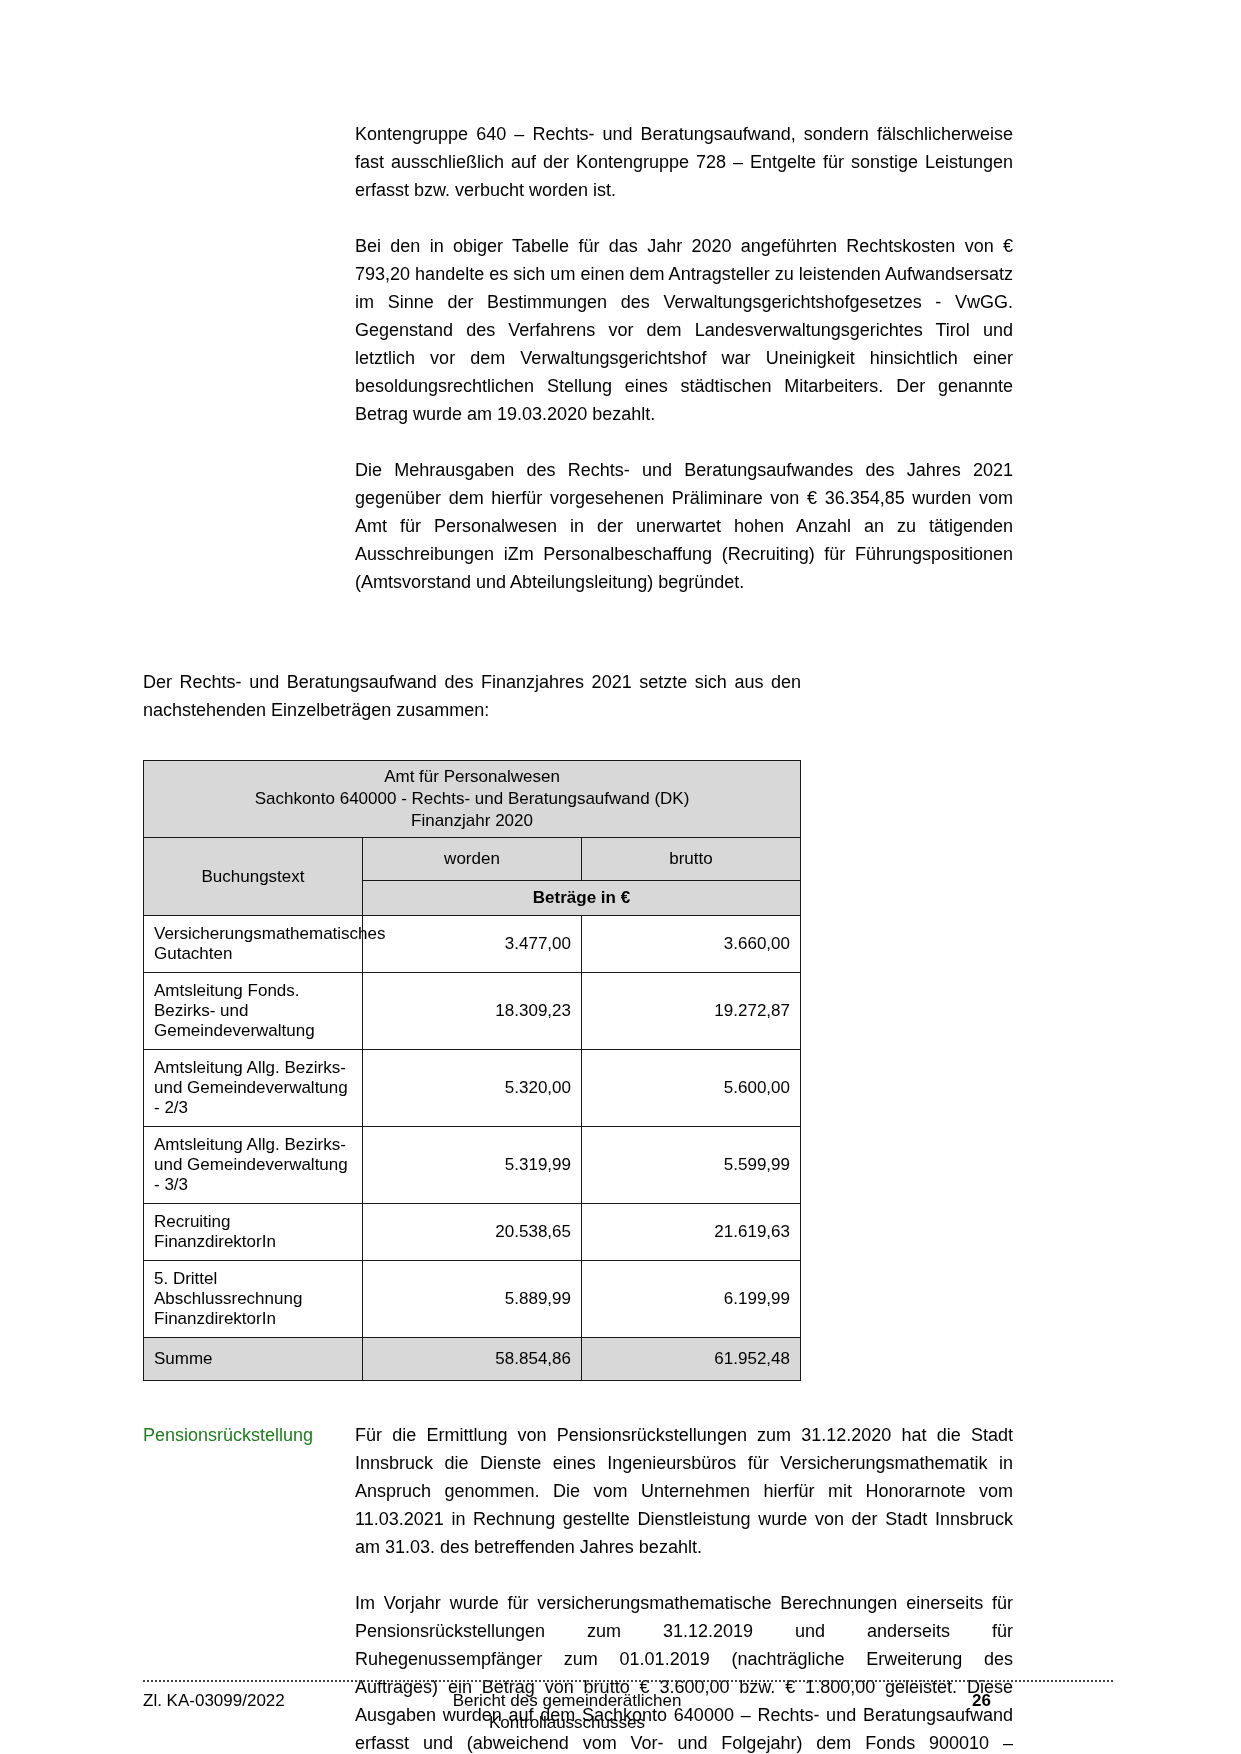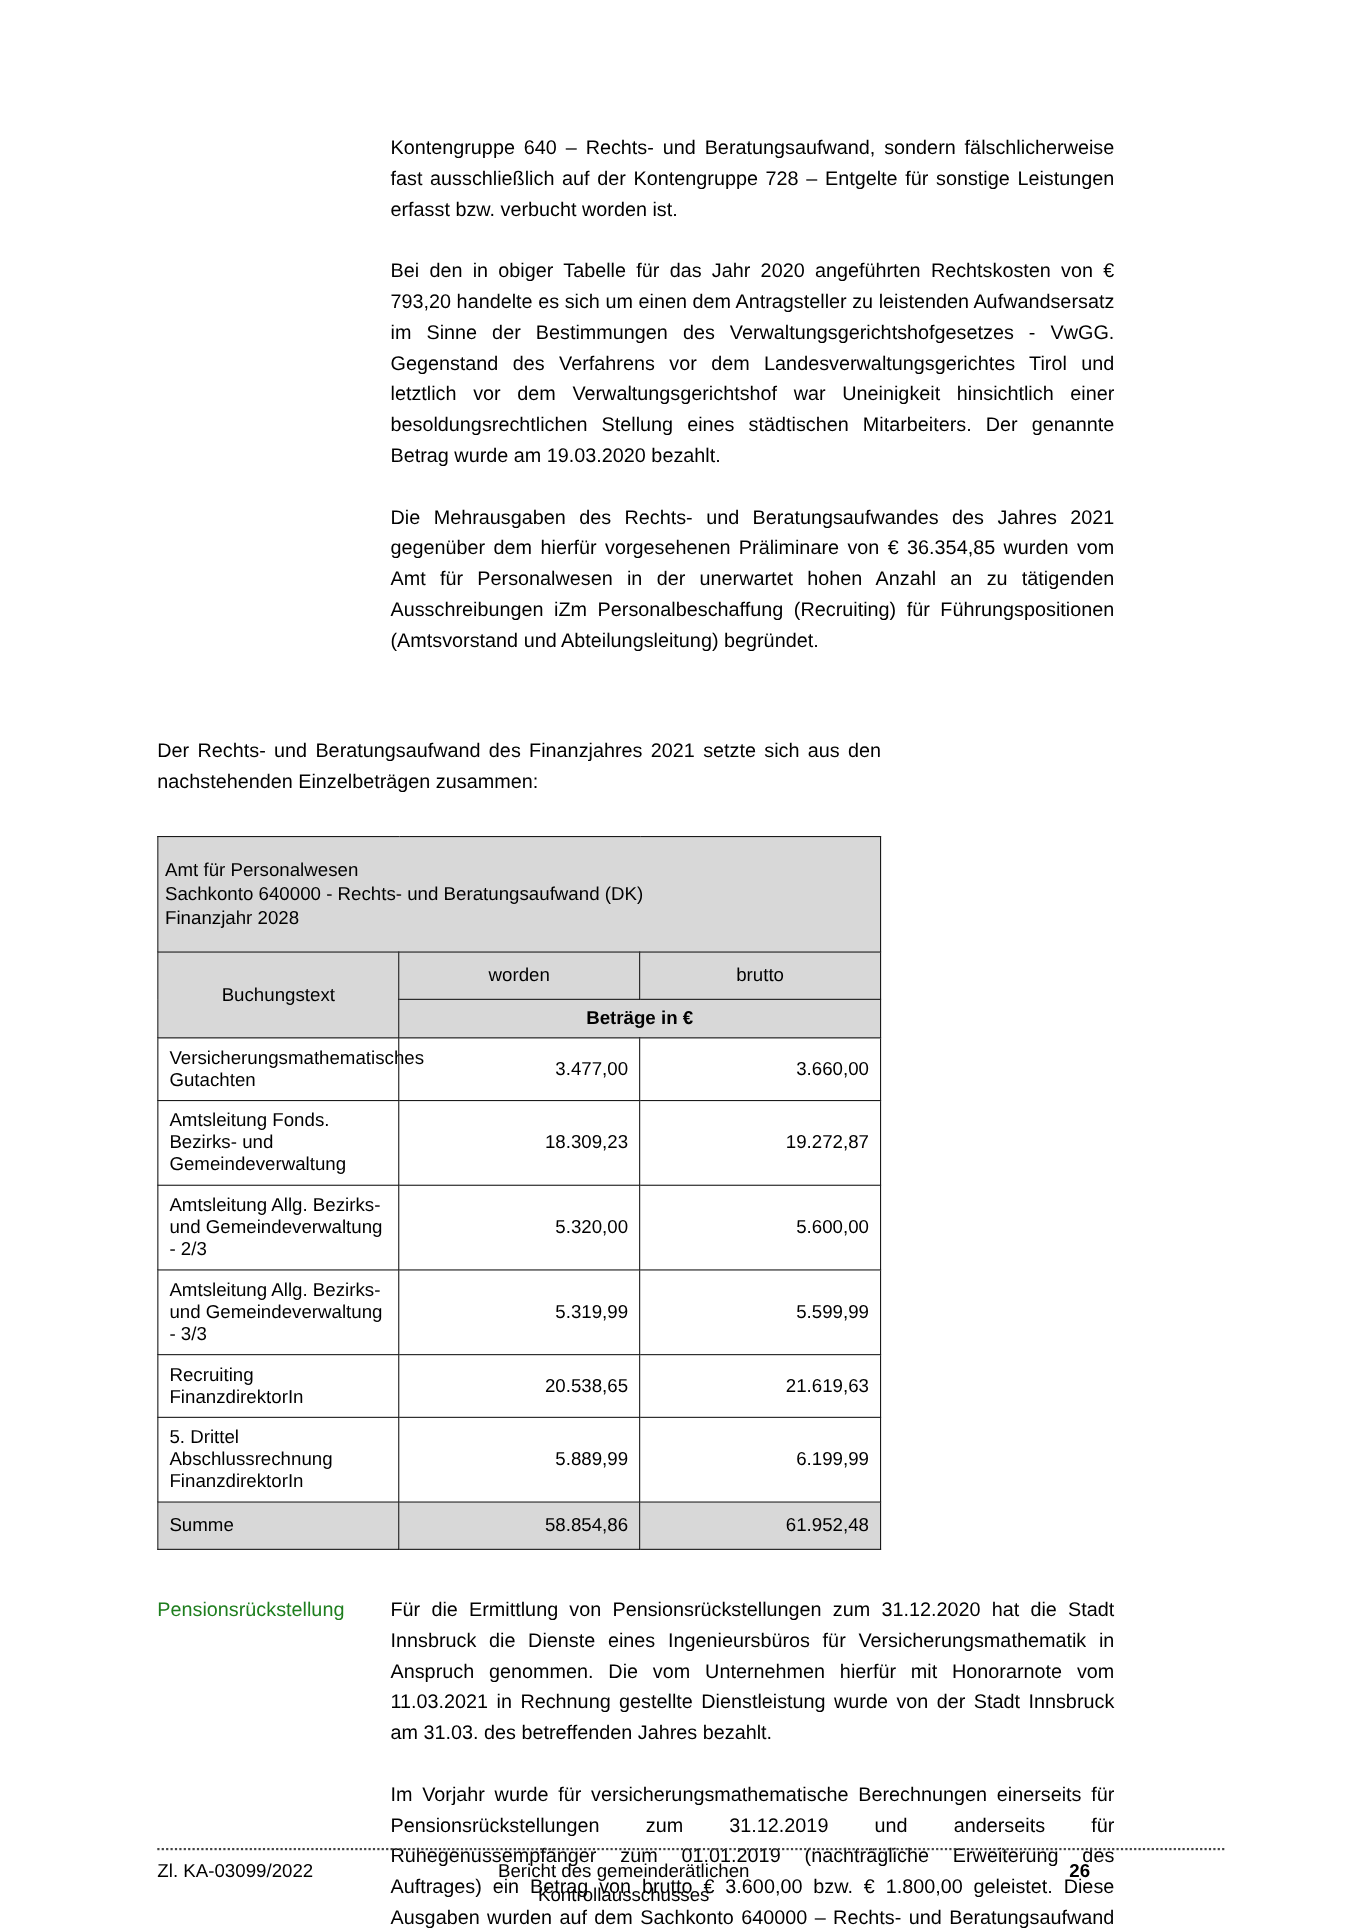--- a/index.html
+++ b/index.html
@@ -21,21 +21,21 @@
     text-align:justify; text-align-last:left;
   }
   .sect-gap { margin-top:44px; }
 
   table.fin {
     border-collapse:collapse; width:658px; margin:36px 0 40px 0;
     font-size:17px; table-layout:fixed;
   }
   table.fin td { border:1px solid #1a1a1a; }
   .t-gray { background:#d8d8d8; }
-  .t-title { line-height:22px; padding:19px 6px; }
+  .t-title { text-align:center; line-height:22px; padding:5px 6px; }
   .t-buch  { text-align:center; padding:6px 10px; vertical-align:middle; }
   .t-ctr   { text-align:center; padding:6px 6px; height:30px; vertical-align:middle; }
   .t-betr  { text-align:center; font-weight:bold; padding:7px 6px; vertical-align:middle; }
   .t-text  { text-align:left; padding:8px 10px; height:26px; vertical-align:middle; }
   .t-num   { text-align:right; padding:8px 10px; vertical-align:middle; }
 
   .footer {
     position:absolute; top:1680px; left:143px; width:970px;
     border-top:2px dotted #444;
   }
@@ -64,21 +64,21 @@
     <div class="row sect-gap">
       <div class="text-col">
         <p class="para" style="margin-bottom:0;">Der Rechts- und Beratungsaufwand des Finanzjahres 2021 setzte sich aus den nachstehenden Einzelbeträgen zusammen:</p>
 
         <table class="fin">
           <tbody>
             <tr>
               <td class="t-gray t-title" colspan="3">
                 <div>Amt für Personalwesen</div>
                 <div>Sachkonto 640000 - Rechts- und Beratungsaufwand (DK)</div>
-                <div>Finanzjahr 2028</div>
+                <div>Finanzjahr 2020</div>
               </td>
             </tr>
             <tr>
               <td class="t-gray t-buch" rowspan="2" style="width:446px;">Buchungstext</td>
               <td class="t-gray t-ctr" style="width:106px;">worden</td>
               <td class="t-gray t-ctr" style="width:106px;">brutto</td>
             </tr>
             <tr>
               <td class="t-gray t-betr" colspan="2">Beträge in €</td>
             </tr>

